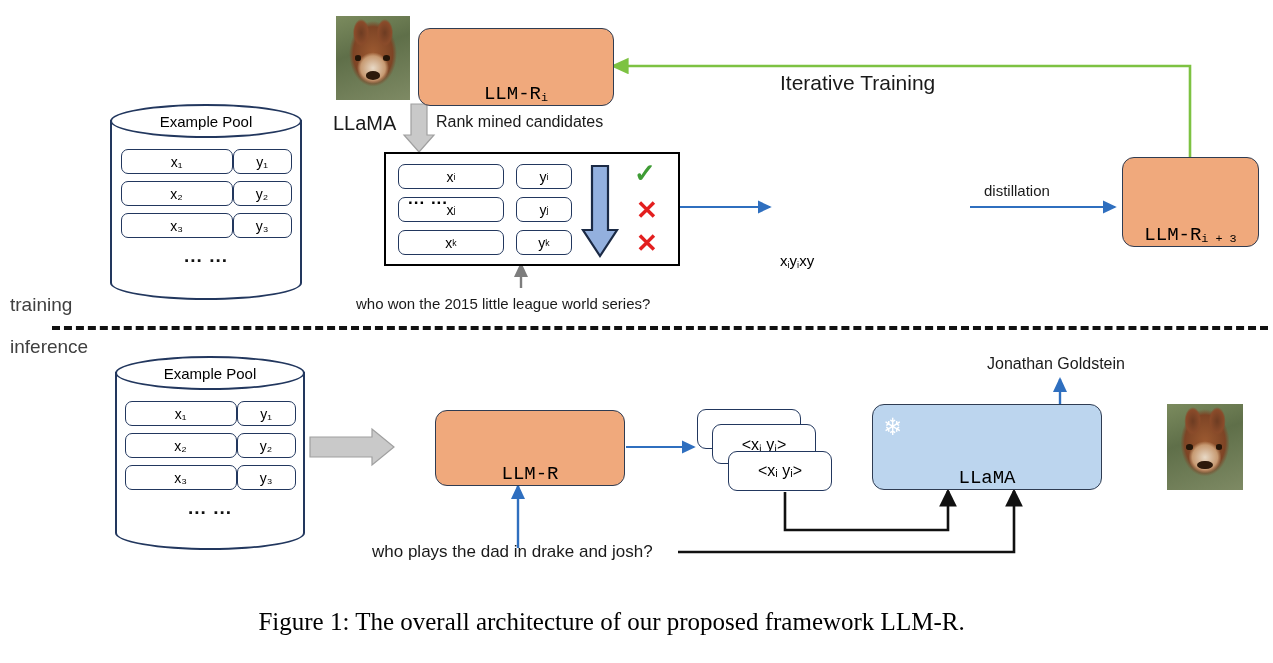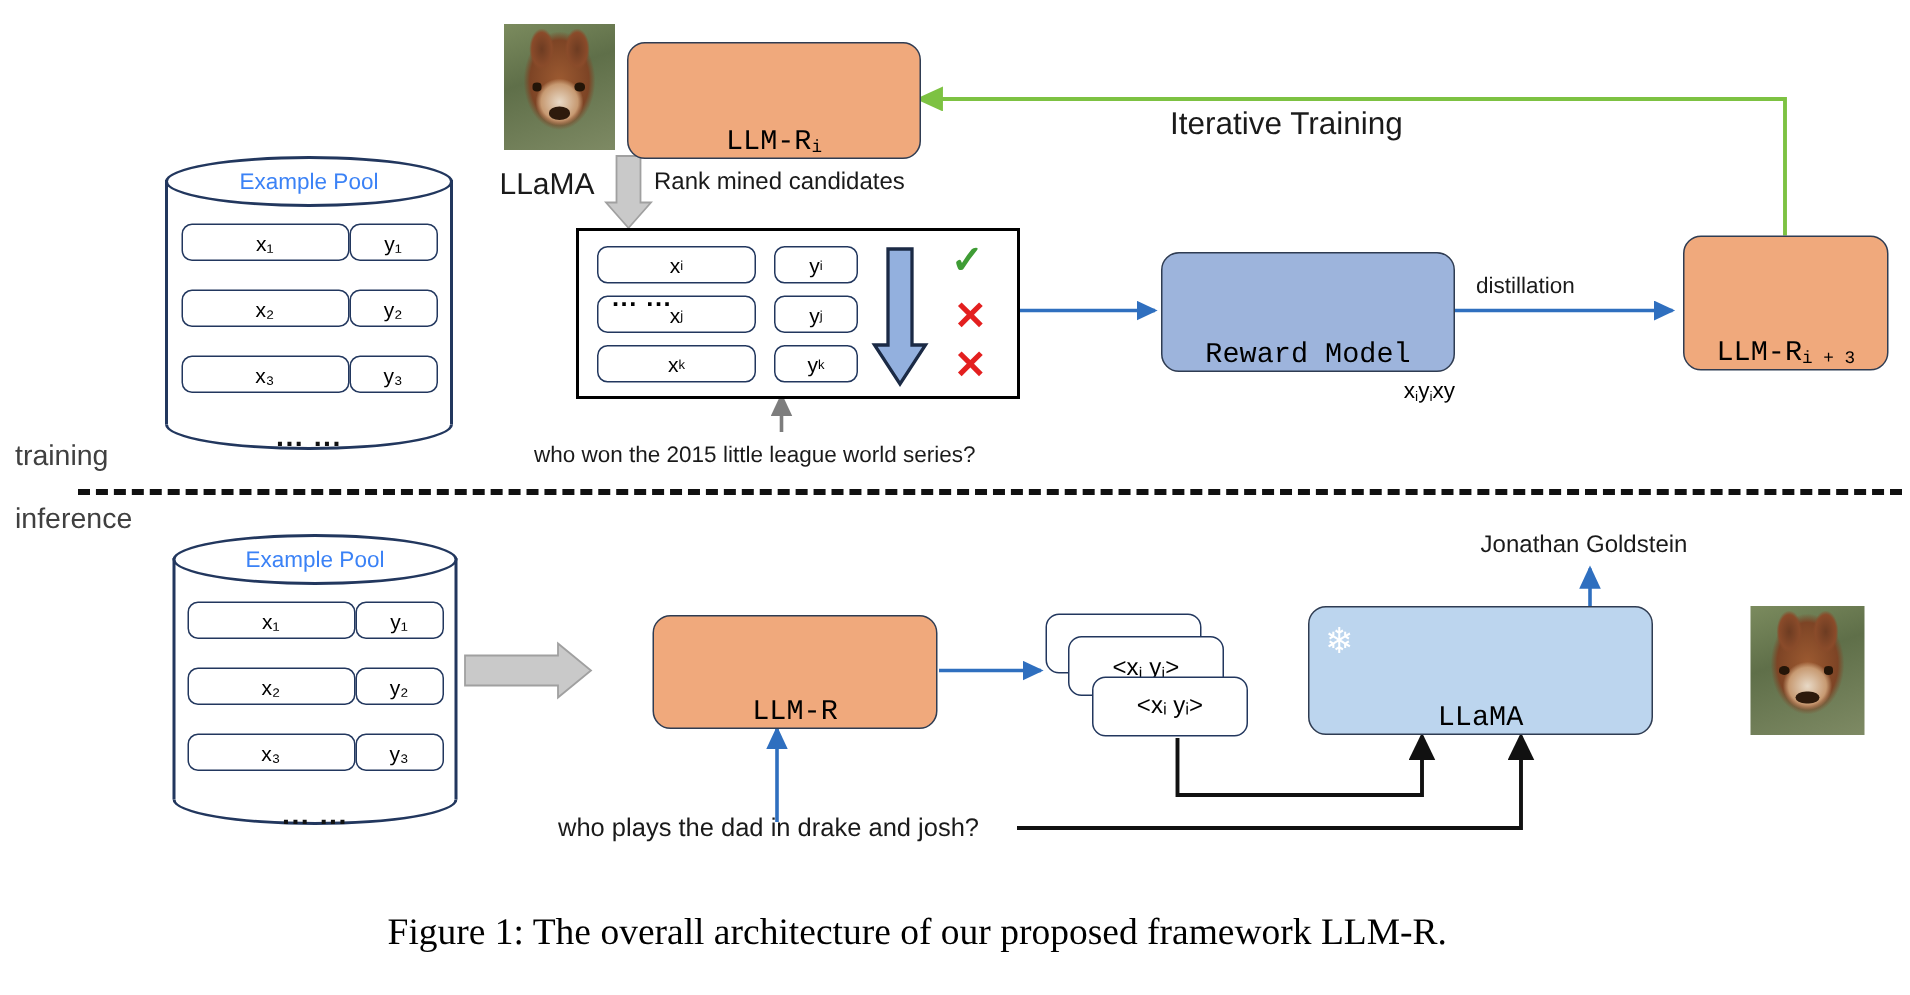--- a/index.html
+++ b/index.html
@@ -39,24 +39,24 @@
     background: #fff; box-sizing: border-box;
   }
   .cyl .bottom {
     position: absolute; left: 0; bottom: 0; width: 100%; height: 34px;
     border: 2px solid #22375e; border-radius: 50%;
     background: #fff; box-sizing: border-box;
     clip-path: inset(50% 0 0 0);
   }
   .cyl .title {
     position: absolute; left: 0; width: 100%; top: 9px;
-    text-align: center; font-size: 15px; color: #3b82f6;
+    text-align: center; font-size: 15px; color: #000000;
   }
   .pool-rows { position: absolute; left: 0; width: 100%; }
-  .pool-row { display: flex; justify-content: center; margin-bottom: 19px; }
+  .pool-row { display: flex; justify-content: center; margin-bottom: 7px; }
   .slot {
     border: 1.6px solid #22375e;
     border-radius: 7px;
     background: #fff;
     height: 23px;
     display: flex; align-items: center; justify-content: center;
     font-size: 14px;
   }
   .slot.x { width: 110px; }
   .slot.y { width: 57px; }
@@ -292,24 +292,21 @@
       <path d="M12,2 L28,2 L28,66 L37,66 L20,92 L3,66 L12,66 z" fill="#93b0de" stroke="#1b2a45" stroke-width="2.2" stroke-linejoin="miter"></path>
     </svg>
 
     <div class="abs mark check" style="left:248px; top:6px;">✓</div>
     <div class="abs mark cross" style="left:250px; top:43px;">✕</div>
     <div class="abs mark cross" style="left:250px; top:76px;">✕</div>
   </div>
 
   <div class="abs lbl" style="left:356px; top:296px; font-size:15px;">who won the 2015 little league world series?</div>
 
-  <div class="rbox blue" style="left:774px; top:168px; width:196px; height:80px;">
-    <span>Reward Model</span>
-  </div>
-  <div class="abs" style="left:780px; top:252px; width:190px; display:flex; justify-content:flex-end; font-size:15px;">
+  <div class="abs" style="left:780px; top:252px; width:190px; display:flex; justify-content:flex-start; font-size:15px;">
     <span><span>x</span><span class="sub">i</span></span>
     <span><span>y</span><span class="sub">i</span></span>
     <span><span>x</span></span>
     <span><span>y</span></span>
   </div>
 
   <div class="abs lbl" style="left:984px; top:183px; font-size:15px;">distillation</div>
 
   <div class="rbox orange" style="left:1122px; top:157px; width:137px; height:90px;">
     <span>LLM-R</span>

